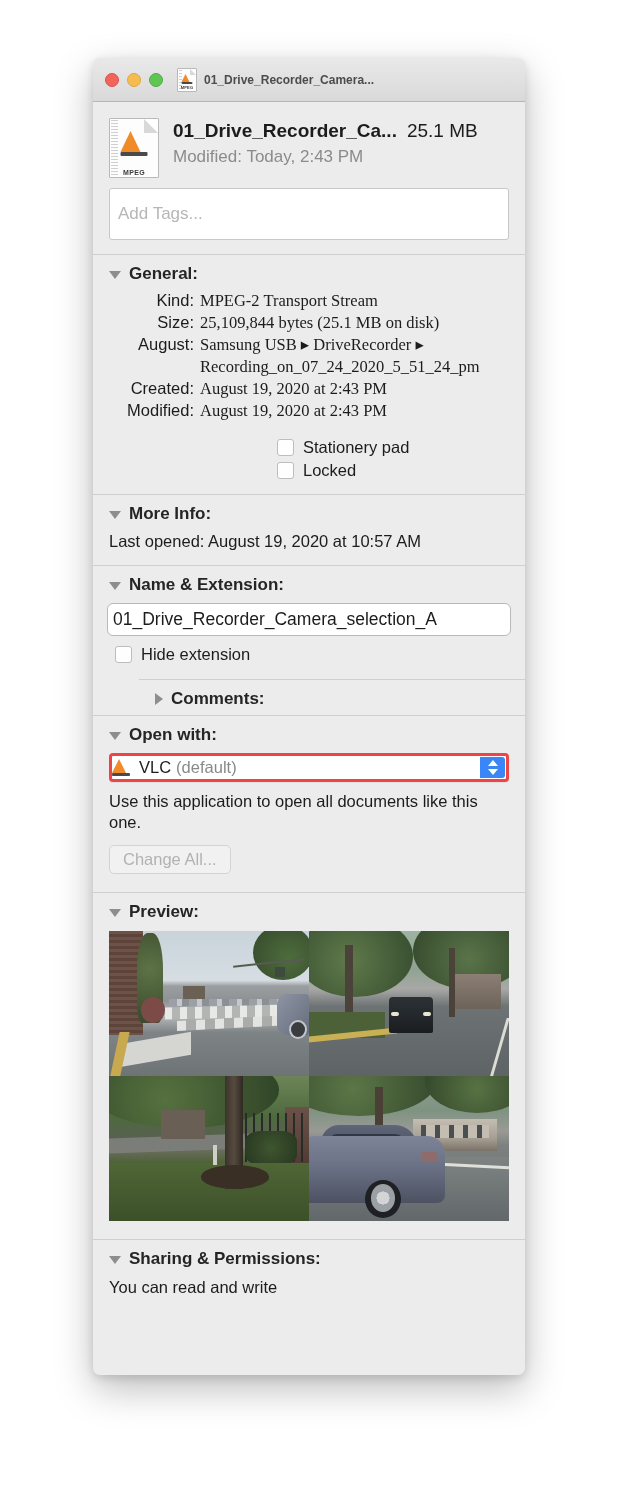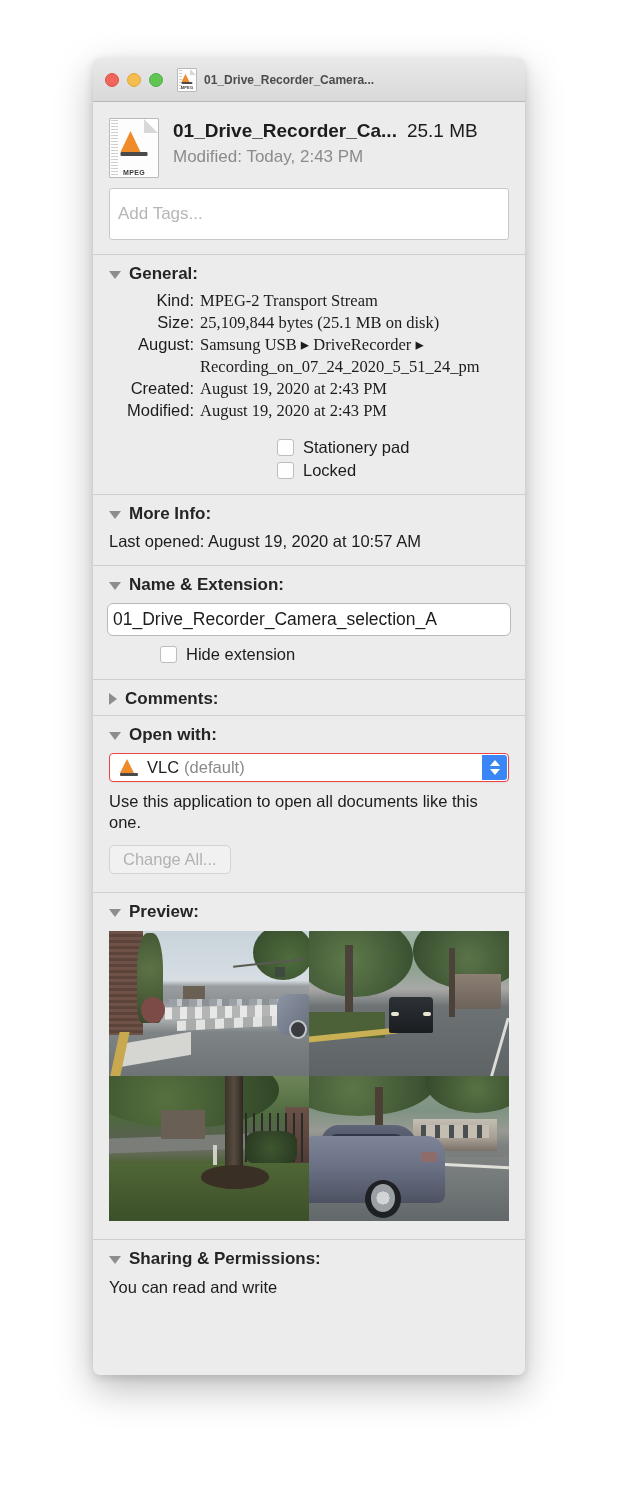--- a/index.html
+++ b/index.html
@@ -260,25 +260,24 @@
     outline: none;
     display: block;
   }
 
   
   #openwith-wrap { padding: 2px 16px 0 16px; }
   #app-popup {
     position: relative;
     height: 29px;
     background: #ffffff;
-    border: 1px solid #ef4444;
+    border: 3px solid #ef4444;
     border-radius: 4px;
     display: flex;
     align-items: center;
-    padding-left: 10px;
     gap: 9px;
     box-shadow: 0 1px 1px rgba(0,0,0,0.05);
   }
   #popup-cone { position: relative; width: 18px; height: 18px; flex: none; }
   #popup-cone .cone { top: 1px; }
   #popup-cone .cone-body { border-left-width: 7px; border-right-width: 7px; border-bottom-width: 14px; }
   #popup-cone .cone-base { width: 18px; height: 3px; }
   #app-name { font-size: 16.5px; color: #1c1c1c; }
   #app-default { font-size: 16.5px; color: #8a8a8a; margin-left: -4px; }
   #popup-stepper {
@@ -531,28 +530,28 @@
   </div>
 
   <div class="section">
     <div class="disclosure-row">
       <div class="tri open"></div>
       <div class="section-title">Name &amp; Extension:</div>
     </div>
     <div id="name-field-wrap">
       <input id="name-field" type="text" value="01_Drive_Recorder_Camera_selection_A" style="">
     </div>
-    <div class="check-row left" style="padding-left:22px;margin-top:9px;margin-left:45px;">
+    <div class="check-row left" style="padding-left:22px;margin-top:9px;">
       <div class="cbox"></div>
       <div>Hide extension</div>
     </div>
     <div style="height:5px"></div>
   </div>
 
-  <div class="section" style="padding-bottom:6px;">
+  <div class="section" style="padding-bottom:6px;margin-left:46px;">
     <div class="disclosure-row" style="margin-bottom:0;">
       <div class="tri closed"></div>
       <div class="section-title">Comments:</div>
     </div>
   </div>
 
   <div class="section">
     <div class="disclosure-row">
       <div class="tri open"></div>
       <div class="section-title">Open with:</div>

